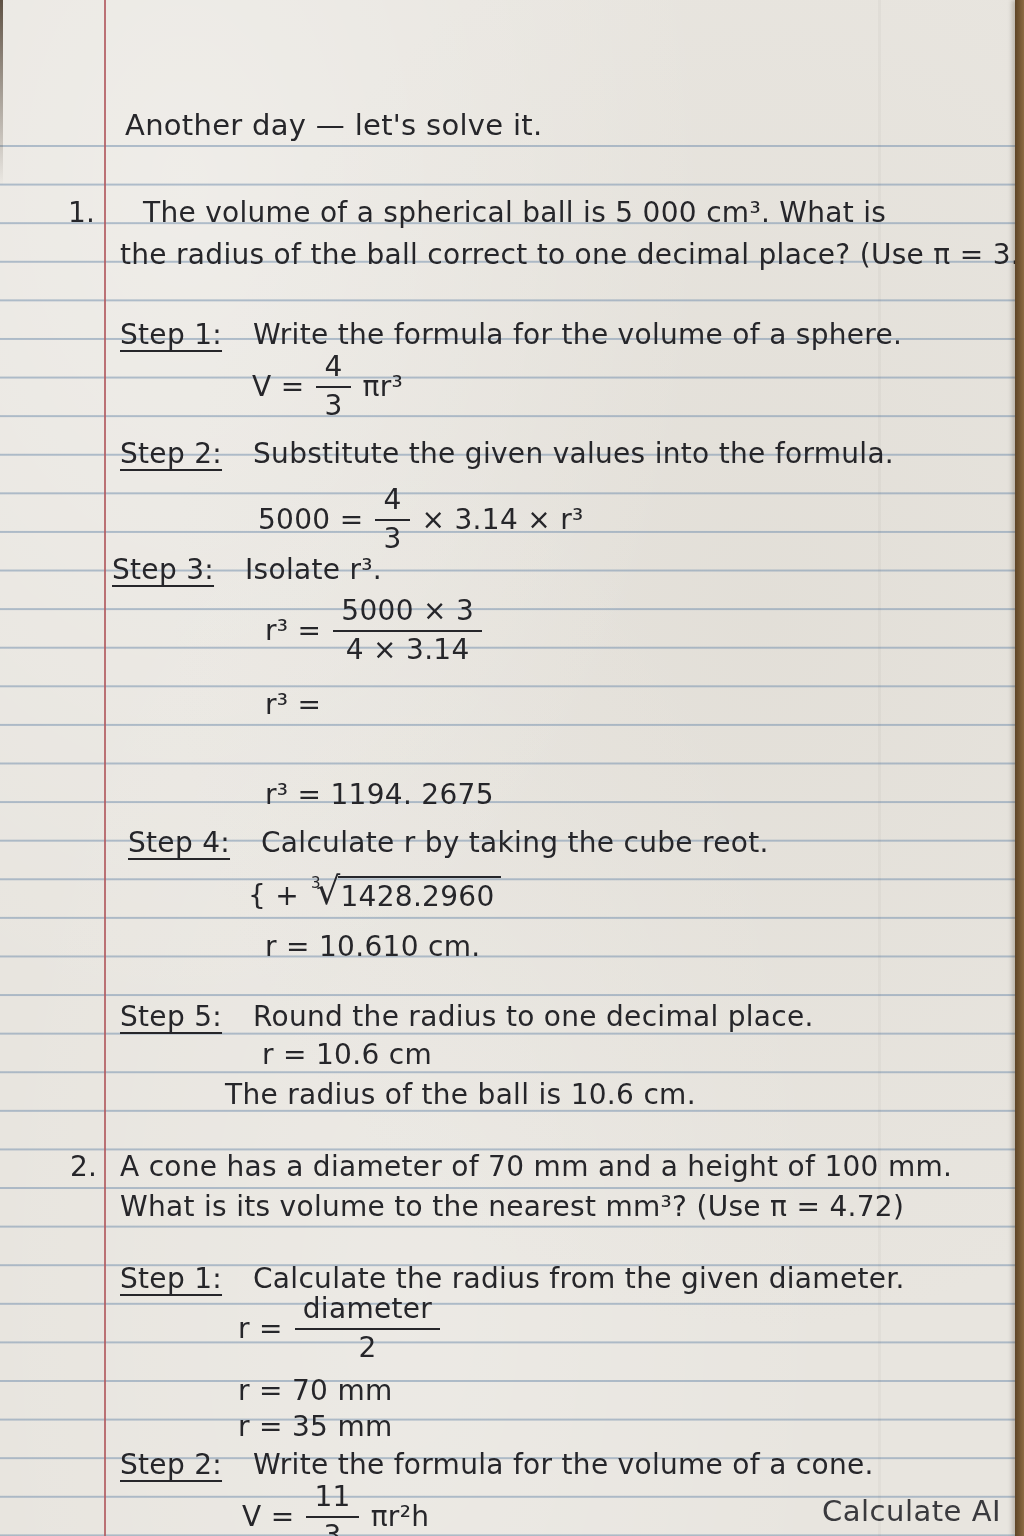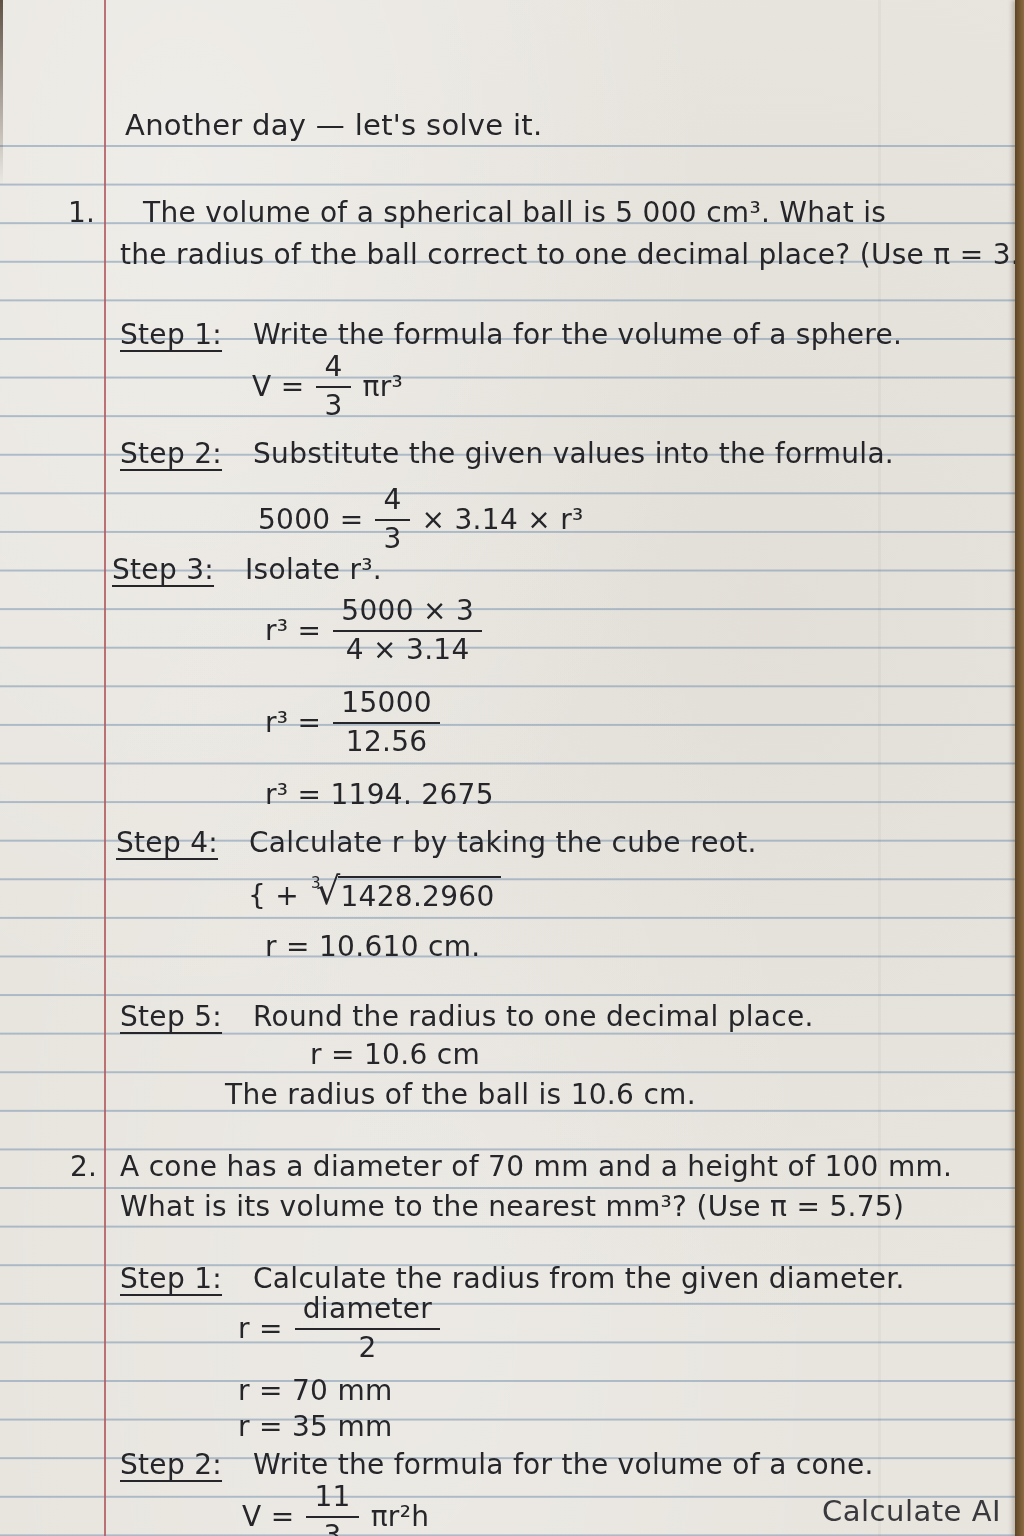--- a/index.html
+++ b/index.html
@@ -115,56 +115,52 @@
   <div class="hw eq" style="left:265px; top:596px;">
     <span>r³ =</span>
     <span class="frac">
       <span class="num">5000 × 3</span>
       <span class="den">4 × 3.14</span>
     </span>
   </div>
 
   <div class="hw eq" style="left:265px; top:688px;">
     <span>r³ =</span>
-    <span class="frac">
-      <span class="num">15000</span>
-      <span class="den">12.56</span>
-    </span>
   </div>
 
   <div class="hw" style="left:265px; top:778px;">r³ = 1194. 2675</div>
 
-  <div class="hw step" style="left:116px; top:826px;">
+  <div class="hw step" style="left:128px; top:826px;">
     <span class="lbl">Step 4:</span>
     <span>Calculate r by taking the cube reot.</span>
   </div>
 
   <div class="hw eq" style="left:248px; top:876px;">
     <span>{ +</span>
     <span class="rootwrap">
       <sup class="rootidx">3</sup>
       <span class="rootsign">√</span>
       <span class="radicand">1428.2960</span>
     </span>
   </div>
 
   <div class="hw" style="left:265px; top:930px;">r = 10.610 cm.</div>
 
   <div class="hw step" style="left:120px; top:1000px;">
     <span class="lbl">Step 5:</span>
     <span>Round the radius to one decimal place.</span>
   </div>
 
-  <div class="hw" style="left:262px; top:1038px;margin-left:48px;">r = 10.6 cm</div>
+  <div class="hw" style="left:262px; top:1038px;">r = 10.6 cm</div>
 
   <div class="hw" style="left:225px; top:1078px;">The radius of the ball is 10.6 cm.</div>
 
   <div class="hw pnum" style="left:70px; top:1150px;">2.</div>
   <div class="hw" style="left:120px; top:1150px;">A cone has a diameter of 70 mm and a height of 100 mm.</div>
-  <div class="hw" style="left:120px; top:1190px;">What is its volume to the nearest mm³? (Use π = 5.75)</div>
+  <div class="hw" style="left:120px; top:1190px;">What is its volume to the nearest mm³? (Use π = 4.72)</div>
 
   <div class="hw step" style="left:120px; top:1262px;">
     <span class="lbl">Step 1:</span>
     <span>Calculate the radius from the given diameter.</span>
   </div>
 
   <div class="hw eq" style="left:238px; top:1294px;">
     <span>r =</span>
     <span class="frac">
       <span class="num">diameter</span>

